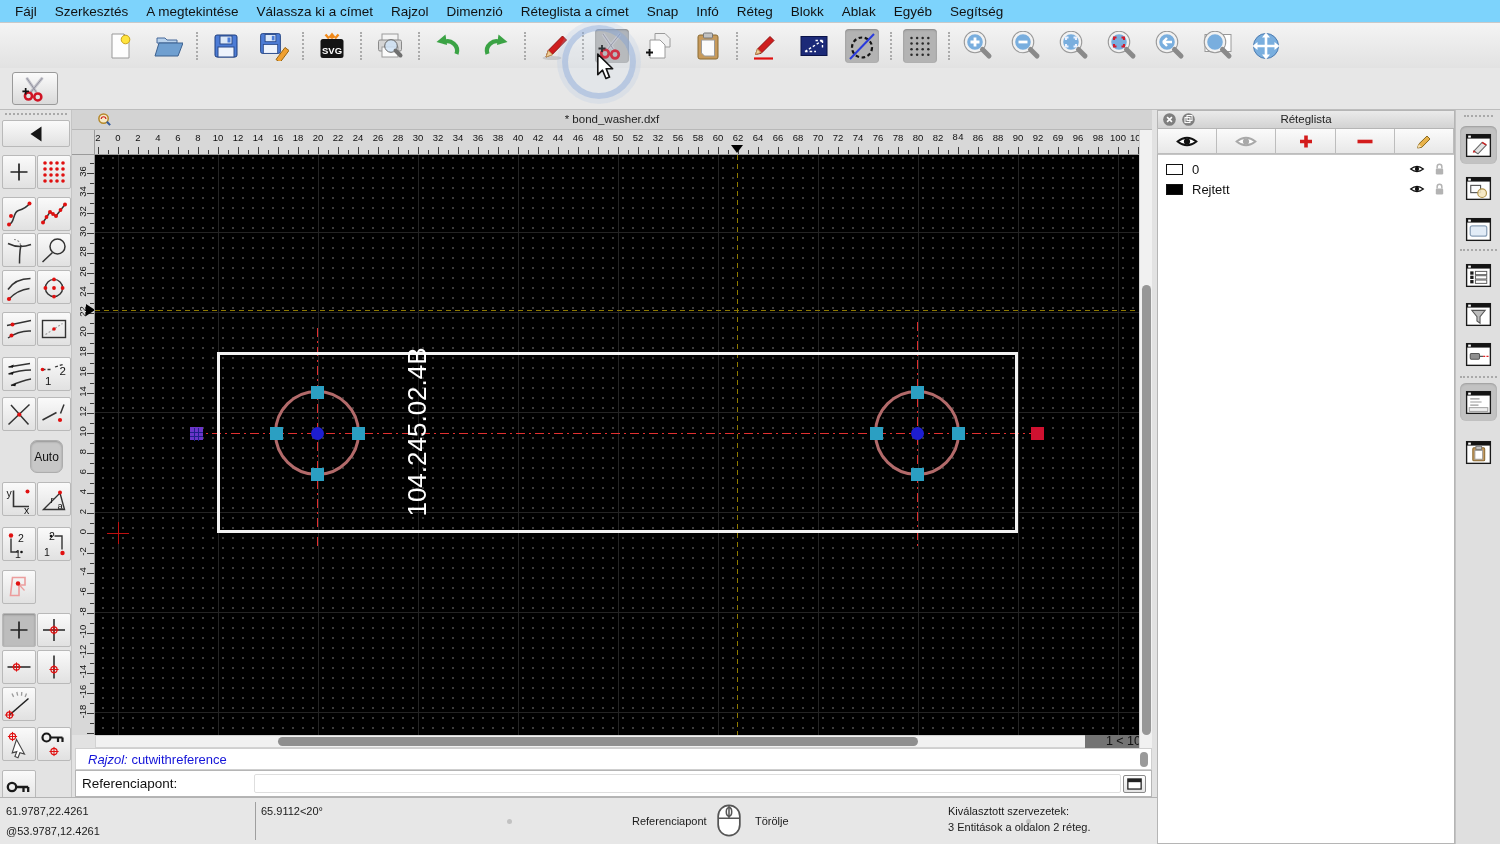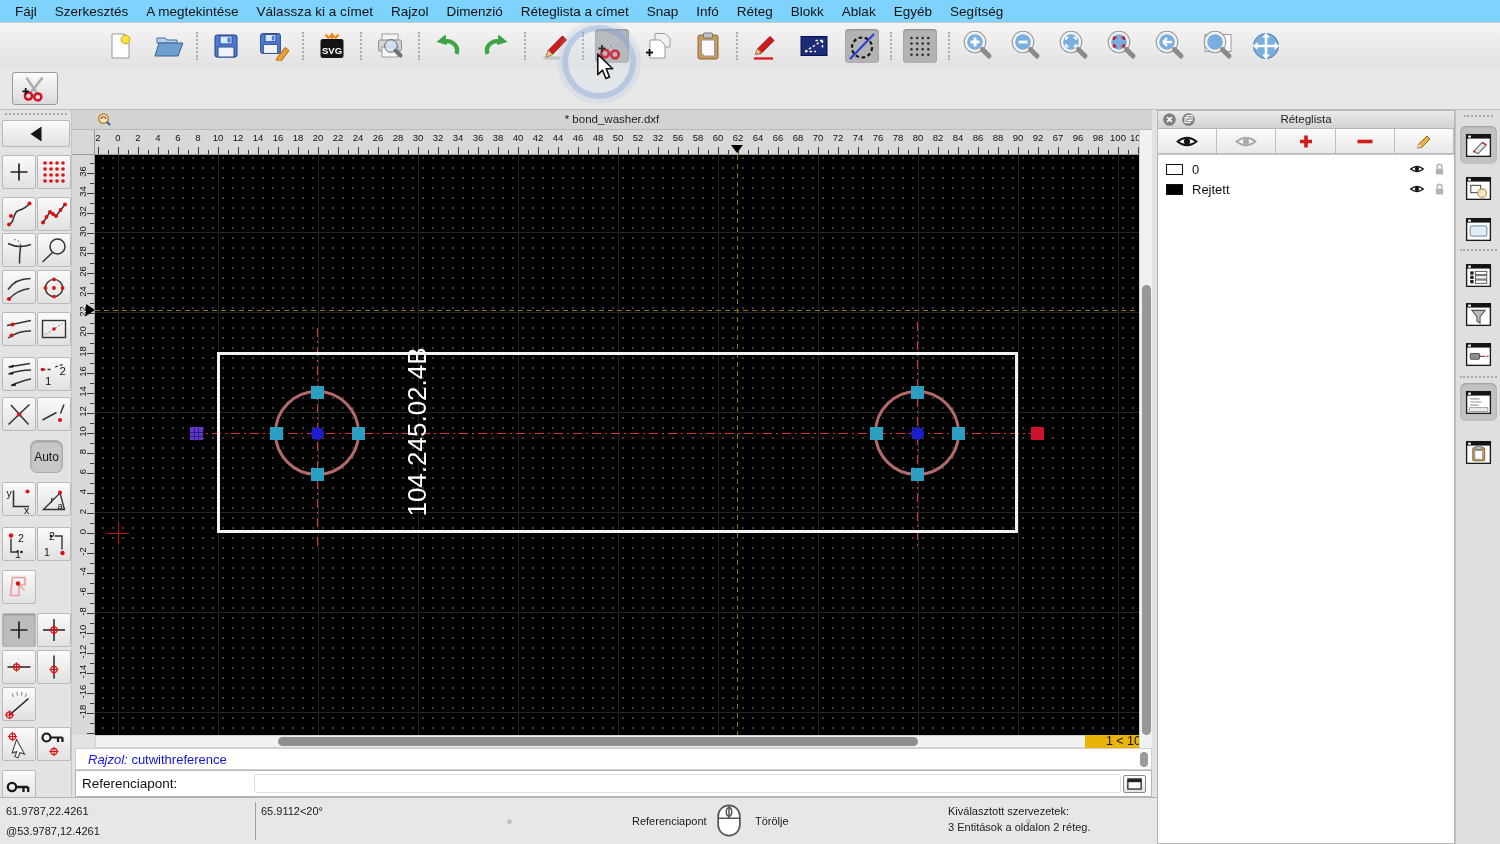--- a/index.html
+++ b/index.html
@@ -78,21 +78,21 @@
   .handle{position:absolute;width:13px;height:13px;background:#2b9fc2;}
   .center-dot{position:absolute;width:13px;height:13px;border-radius:50%;background:#1d1dd0;}
   .marker-sq{position:absolute;width:13px;height:13px;}
   #dim-label{position:absolute;color:#fff;font-size:26px;white-space:nowrap;transform:translate(-50%,-50%) rotate(-90deg);}
   .origin-line{position:absolute;background:#c01010;}
 
   
   #hscroll{position:absolute;left:95px;top:735px;width:1044px;height:13px;background:#f1f1f1;border:1px solid #d2d2d2;}
   #hthumb{position:absolute;top:1px;height:9px;background:#8f8f8f;border-radius:5px;}
   #page-ind{position:absolute;left:1085px;top:735px;width:60px;height:13px;font-size:12.5px;text-align:right;
-            background:#eab308;line-height:13px;padding-right:4px;}
+            background:#737373;line-height:13px;padding-right:4px;}
   #vscroll{position:absolute;left:1139px;top:130px;width:13px;height:618px;background:#f1f1f1;border-left:1px solid #d2d2d2;}
   #vthumb{position:absolute;left:2px;width:9px;background:#979797;border-radius:5px;}
 
   
   #cmd-history{position:absolute;left:75px;top:748px;width:1077px;height:22px;background:#fff;
                border:1px solid #cfcfcf;font-size:13px;padding:3px 0 0 12px;color:#1414d8;}
   #cmd-history .lbl{font-style:italic;}
   #cmd-hthumb{position:absolute;right:3px;top:3px;width:8px;height:15px;background:#9a9a9a;border-radius:4px;}
   #cmd-input{position:absolute;left:75px;top:770px;width:1077px;height:27px;background:#fff;
              border:1px solid #b5b5b5;font-size:13.5px;padding:5px 0 0 6px;color:#111;}
@@ -735,36 +735,36 @@
       <div class="htick" style="left: 803px; height: 7px;"></div>
       <div class="hlabel" style="left: 803px;">78</div>
       <div class="htick" style="left: 813px; height: 4px;"></div>
       <div class="htick" style="left: 823px; height: 7px;"></div>
       <div class="hlabel" style="left: 823px;">80</div>
       <div class="htick" style="left: 833px; height: 4px;"></div>
       <div class="htick" style="left: 843px; height: 7px;"></div>
       <div class="hlabel" style="left: 843px;">82</div>
       <div class="htick" style="left: 853px; height: 4px;"></div>
       <div class="htick" style="left: 863px; height: 7px;"></div>
-      <div class="hlabel" style="left: 863px;">84</div>
+      <div class="hlabel" style="left: 863px; font-family: Liberation Mono, monospace;">84</div>
       <div class="htick" style="left: 873px; height: 4px;"></div>
       <div class="htick" style="left: 883px; height: 7px;"></div>
       <div class="hlabel" style="left: 883px;">86</div>
       <div class="htick" style="left: 893px; height: 4px;"></div>
       <div class="htick" style="left: 903px; height: 7px;"></div>
       <div class="hlabel" style="left: 903px;">88</div>
       <div class="htick" style="left: 913px; height: 4px;"></div>
       <div class="htick" style="left: 923px; height: 7px;"></div>
       <div class="hlabel" style="left: 923px;">90</div>
       <div class="htick" style="left: 933px; height: 4px;"></div>
       <div class="htick" style="left: 943px; height: 7px;"></div>
       <div class="hlabel" style="left: 943px;">92</div>
       <div class="htick" style="left: 953px; height: 4px;"></div>
       <div class="htick" style="left: 963px; height: 7px;"></div>
-      <div class="hlabel" style="left: 963px;">67</div>
+      <div class="hlabel" style="left: 963px;">69</div>
       <div class="htick" style="left: 973px; height: 4px;"></div>
       <div class="htick" style="left: 983px; height: 7px;"></div>
       <div class="hlabel" style="left: 983px;">96</div>
       <div class="htick" style="left: 993px; height: 4px;"></div>
       <div class="htick" style="left: 1003px; height: 7px;"></div>
       <div class="hlabel" style="left: 1003px;">98</div>
       <div class="htick" style="left: 1013px; height: 4px;"></div>
       <div class="htick" style="left: 1023px; height: 7px;"></div>
       <div class="hlabel" style="left: 1023px;">100</div>
       <div class="htick" style="left: 1033px; height: 4px;"></div>

